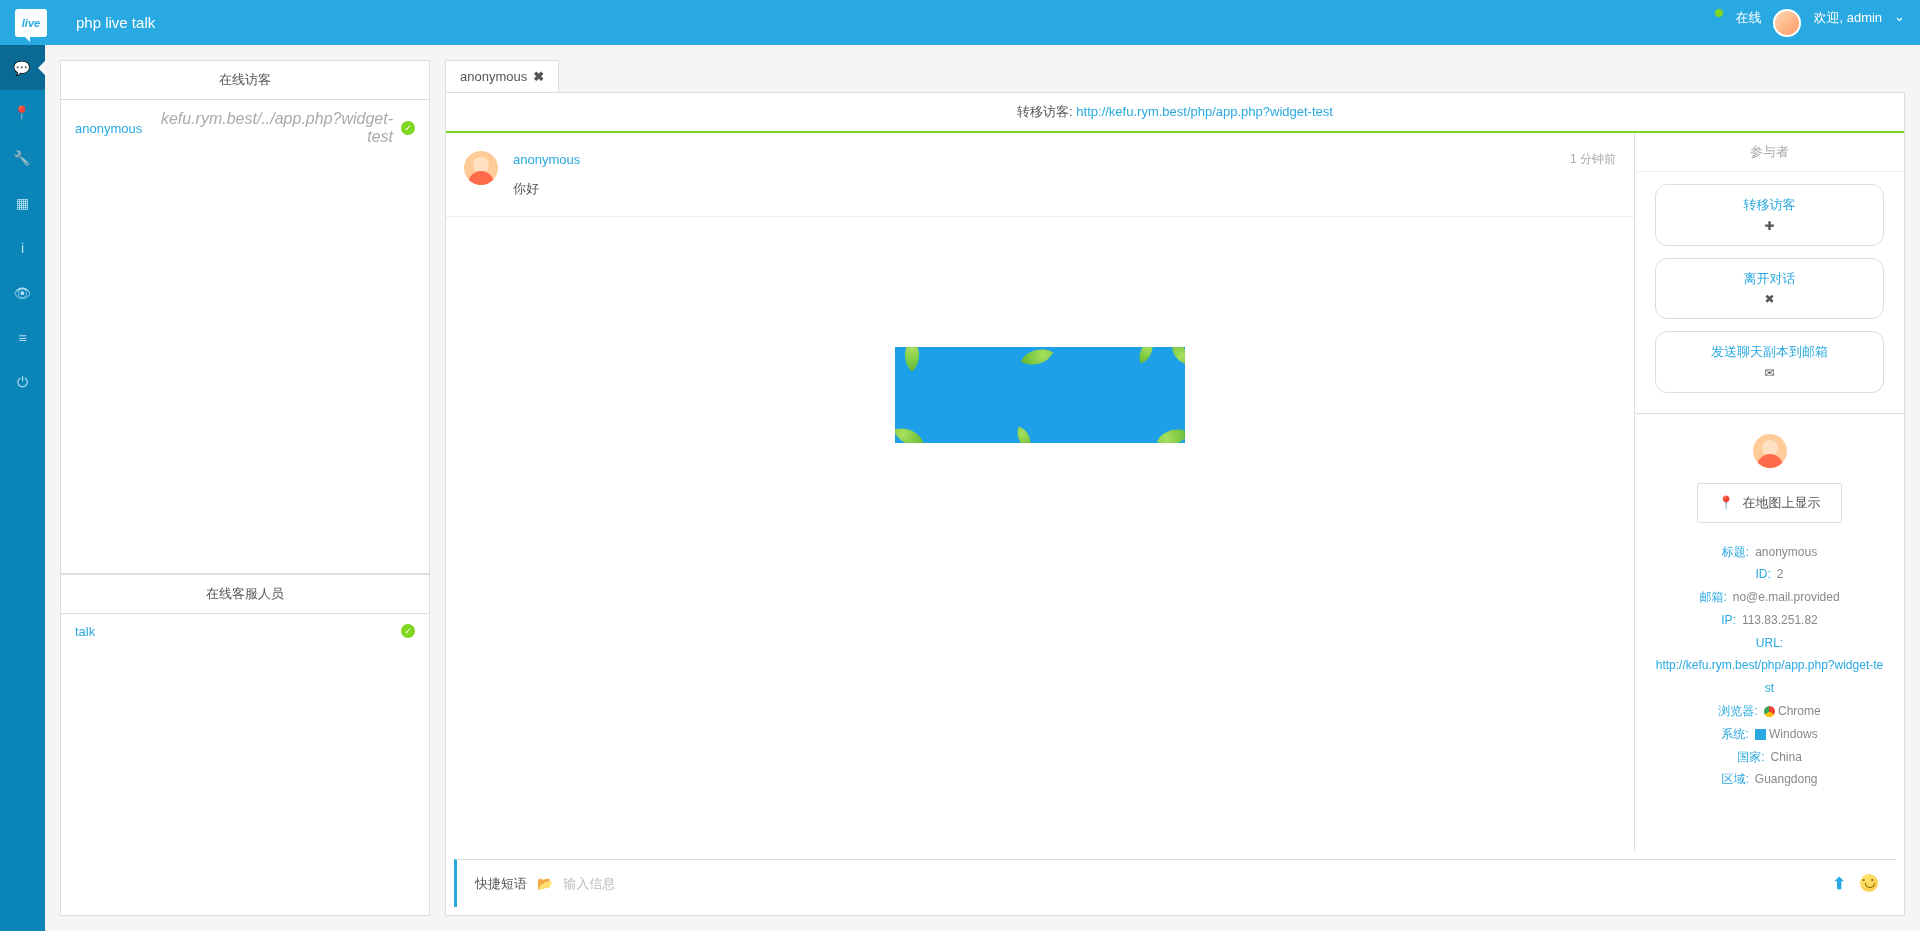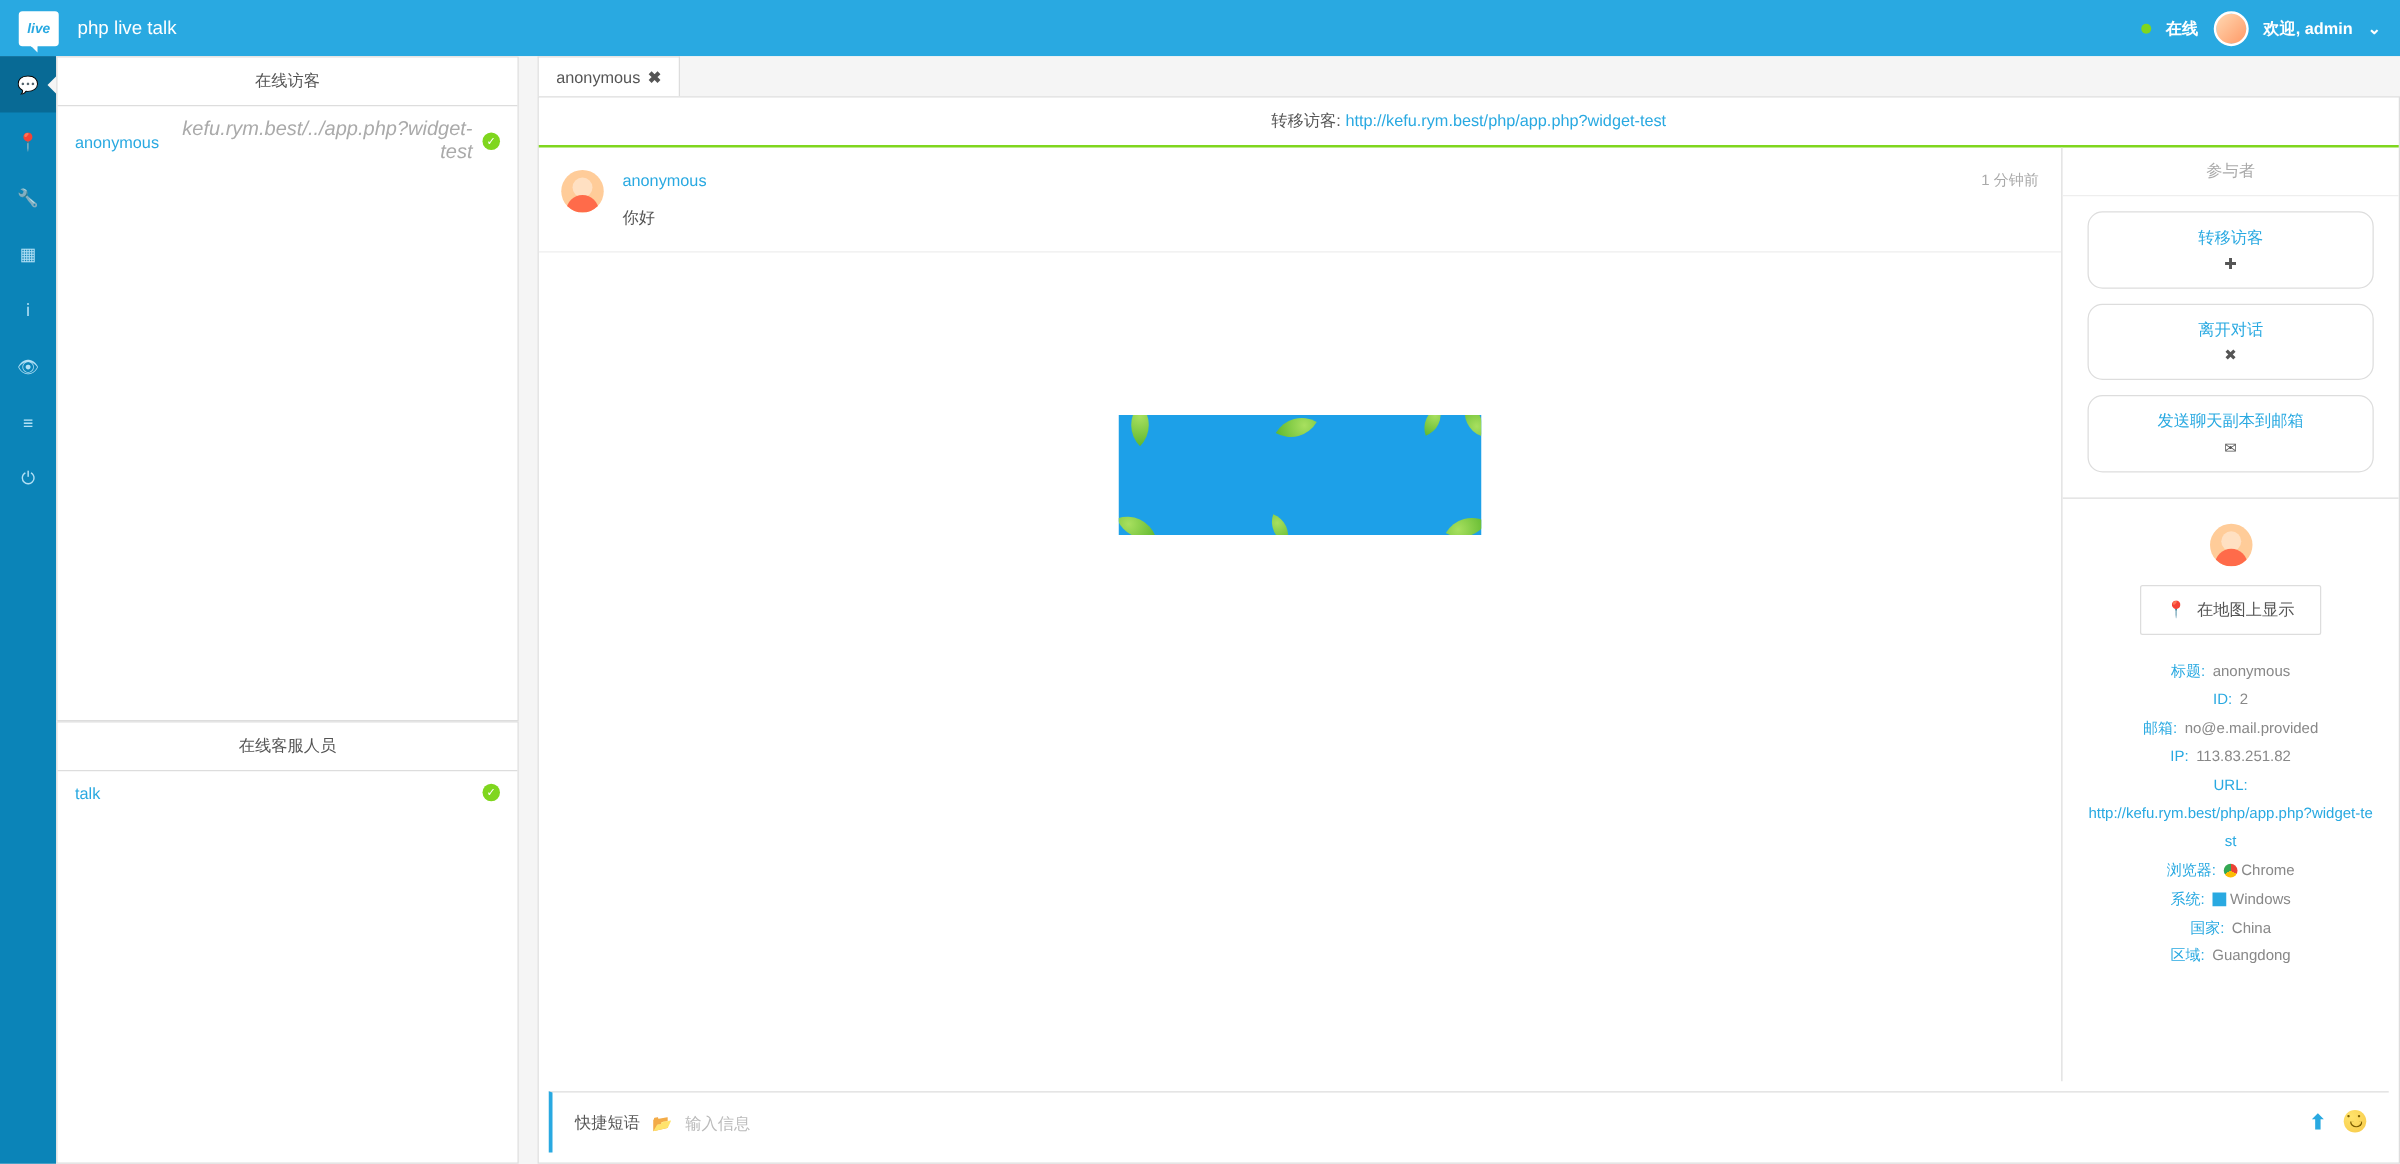--- a/index.html
+++ b/index.html
@@ -1,35 +1,35 @@
 <!DOCTYPE html>
 <html><head>
 <meta charset="utf-8">
 <style>
 * { margin: 0; padding: 0; box-sizing: border-box; }
 body { font-family: Arial, "Microsoft YaHei", sans-serif; font-size: 13px; color: #555; background: #f5f5f5; overflow: hidden; }
 
 
 .header { height: 45px; background: #29a9e1; color: #fff; display: flex; align-items: center; padding: 0 15px; justify-content: space-between; }
-.header-left { display: flex; align-items: center; gap: 15px; justify-content: space-between; }
+.header-left { display: flex; align-items: center; gap: 29px; justify-content: space-between; }
 .logo { width: 32px; height: 28px; background: #fff; border-radius: 3px; position: relative; display: flex; align-items: center; justify-content: center; color: #29a9e1; font-style: italic; font-size: 11px; font-weight: bold; }
 .logo::after { content: ""; position: absolute; bottom: -5px; left: 5px; border: 5px solid transparent; border-top-color: #fff; border-right-color: #fff; width: 0; height: 0; }
 .app-title { font-size: 15px; color: #fff; }
-.header-right { display: flex; align-items: center; gap: 12px; font-weight: bold; }
+.header-right { display: flex; gap: 12px; }
 .status-dot { width: 8px; height: 8px; border-radius: 50%; background: #7fd61e; display: inline-block; }
 .avatar-small { width: 28px; height: 28px; border-radius: 50%; background: linear-gradient(135deg,#ffd9b3,#ff9966); border: 2px solid #fff; }
 
 
 .sidebar { position: fixed; left: 0; top: 45px; bottom: 0; width: 45px; background: #0b84b8; display: flex; flex-direction: column; }
 .sidebar-item { height: 45px; display: flex; align-items: center; justify-content: center; color: #b3e0f5; cursor: pointer; position: relative; font-size: 14px; }
 .sidebar-item.active { background: #086a95; color: #fff; }
 .sidebar-item.active::after { content: ""; position: absolute; right: -1px; top: 50%; transform: translateY(-50%); border: 8px solid transparent; border-right-color: #f5f5f5; }
 
 
-.container { position: fixed; left: 45px; top: 45px; right: 0; bottom: 0; display: flex; gap: 15px; }
+.container { position: fixed; left: 45px; top: 45px; right: 0; bottom: 0; display: flex; padding: 15px; gap: 15px; }
 
 
 .panels { width: 370px; display: flex; flex-direction: column; gap: 0; }
 .panel { background: #fff; border: 1px solid #ddd; display: flex; flex-direction: column; }
 .panel.top { height: 60%; }
 .panel.bottom { flex: 1; margin-top: 0px; }
 .panel-header { text-align: center; padding: 10px; border-bottom: 1px solid #ddd; color: #555; }
 .panel-body { flex: 1; overflow: auto; }
 .visitor-row { display: flex; align-items: center; padding: 10px 14px; gap: 8px; }
 .visitor-name { color: #29a9e1; }

